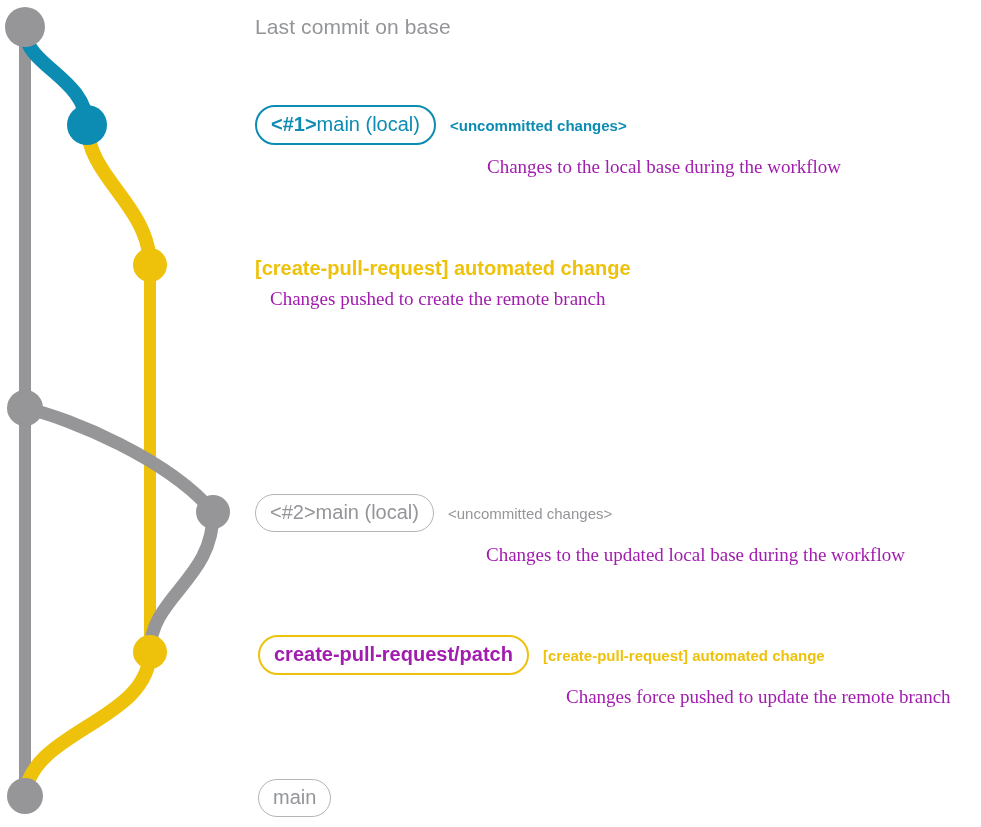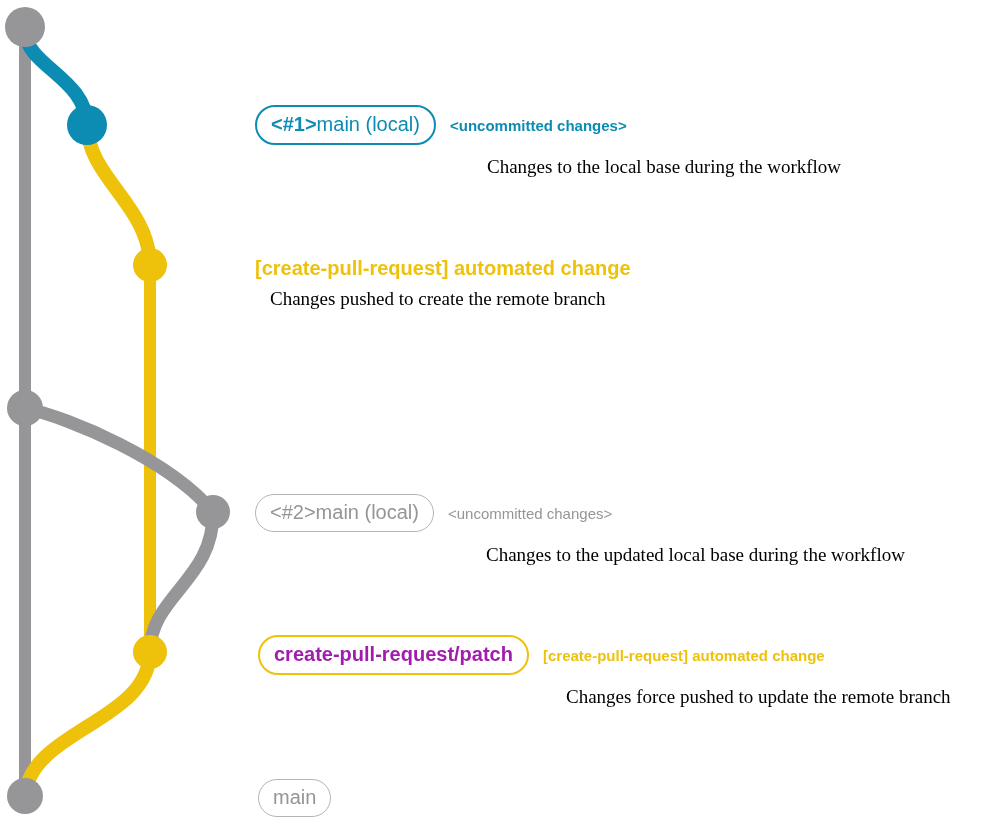--- a/index.html
+++ b/index.html
@@ -83,21 +83,21 @@
   .commit-subject-lone {
     font-family: "Liberation Sans", sans-serif;
     font-size: 20px;
     font-weight: bold;
     color: #eec20b;
   }
   .note {
     position: absolute;
     font-family: "Liberation Serif", serif;
     font-size: 19px;
-    color: #000000;
+    color: #a21caf;
     white-space: nowrap;
   }
 </style>
 </head>
 <body>
 
 <div id="canvas">
 
   <svg id="graph-svg" viewBox="0 0 981 827" xmlns="http://www.w3.org/2000/svg">
 
@@ -119,20 +119,23 @@
 
     <circle cx="25" cy="27" r="20" fill="#969698"></circle>
     <circle cx="87" cy="125" r="20" fill="#0c8cb2"></circle>
     <circle cx="150" cy="265" r="17" fill="#eec20b"></circle>
     <circle cx="25" cy="408" r="18" fill="#969698"></circle>
     <circle cx="213" cy="512" r="17" fill="#969698"></circle>
     <circle cx="150" cy="652" r="17" fill="#eec20b"></circle>
     <circle cx="25" cy="796" r="18" fill="#969698"></circle>
   </svg>
 
+  <div class="row" style="left:255px; top:27px; transform:translateY(-50%);">
+    <span class="section-heading">Last commit on base</span>
+  </div>
 
   <div class="row" style="left:255px; top:125px; transform:translateY(-50%);">
     <span class="pill pill-blue">
       <span class="pill-strong">&lt;#1&gt;</span>
         <span class="pill-rest"> main (local)</span>
     </span>
     <span class="commit-subject subject-blue">&lt;uncommitted changes&gt;</span>
   </div>
   <div class="note" style="left:487px; top:156px;">
     <span>Changes to the local base during the workflow</span>

